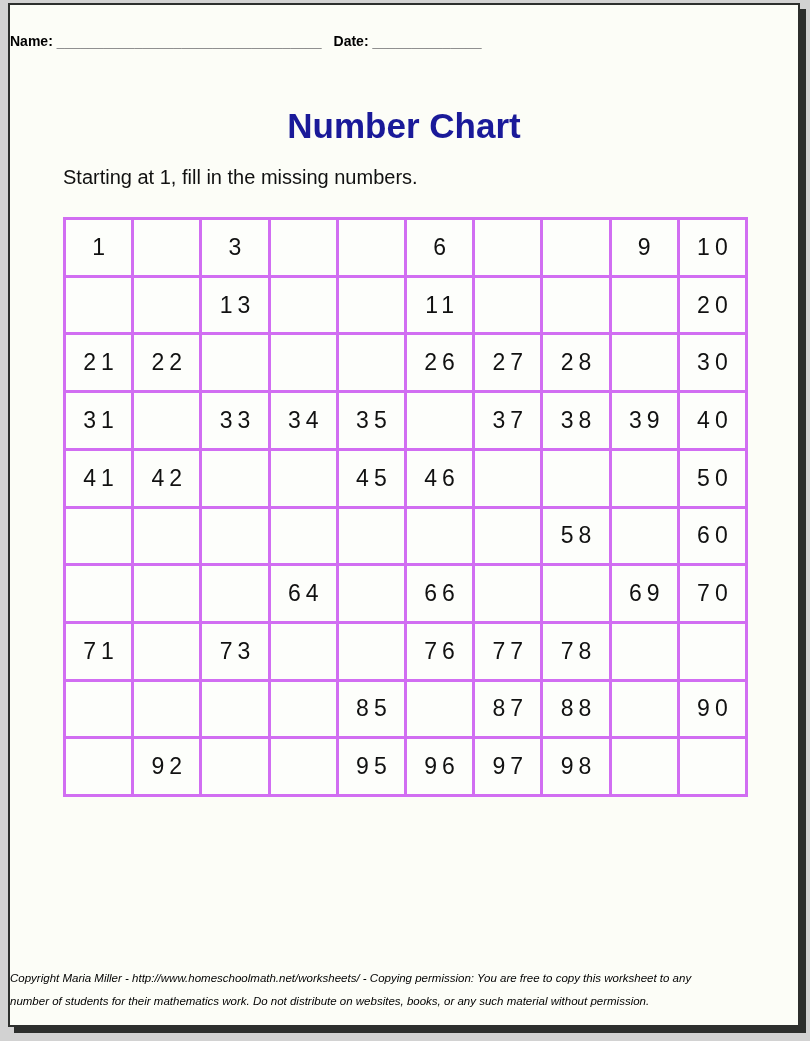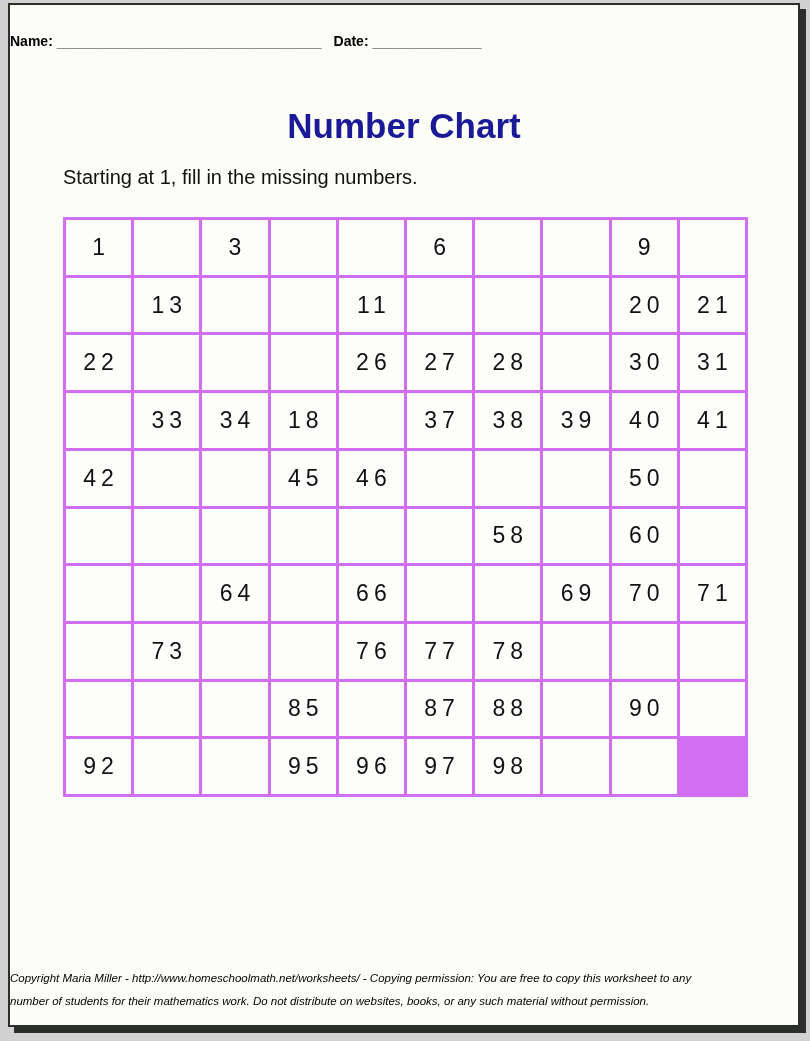--- a/index.html
+++ b/index.html
@@ -106,20 +106,21 @@
   <div class="number-grid">
       <div class="cell">1</div>
       <div class="cell"></div>
       <div class="cell">3</div>
       <div class="cell"></div>
       <div class="cell"></div>
       <div class="cell">6</div>
       <div class="cell"></div>
       <div class="cell"></div>
       <div class="cell">9</div>
+      <div class="cell">10</div>
       <div class="cell"></div>
       <div class="cell"></div>
       <div class="cell">13</div>
       <div class="cell"></div>
       <div class="cell"></div>
       <div class="cell">11</div>
       <div class="cell"></div>
       <div class="cell"></div>
       <div class="cell"></div>
       <div class="cell">20</div>
@@ -130,21 +131,21 @@
       <div class="cell"></div>
       <div class="cell">26</div>
       <div class="cell">27</div>
       <div class="cell">28</div>
       <div class="cell"></div>
       <div class="cell">30</div>
       <div class="cell">31</div>
       <div class="cell"></div>
       <div class="cell">33</div>
       <div class="cell">34</div>
-      <div class="cell">18</div>
+      <div class="cell">35</div>
       <div class="cell"></div>
       <div class="cell">37</div>
       <div class="cell">38</div>
       <div class="cell">39</div>
       <div class="cell">40</div>
       <div class="cell">41</div>
       <div class="cell">42</div>
       <div class="cell"></div>
       <div class="cell"></div>
       <div class="cell">45</div>

